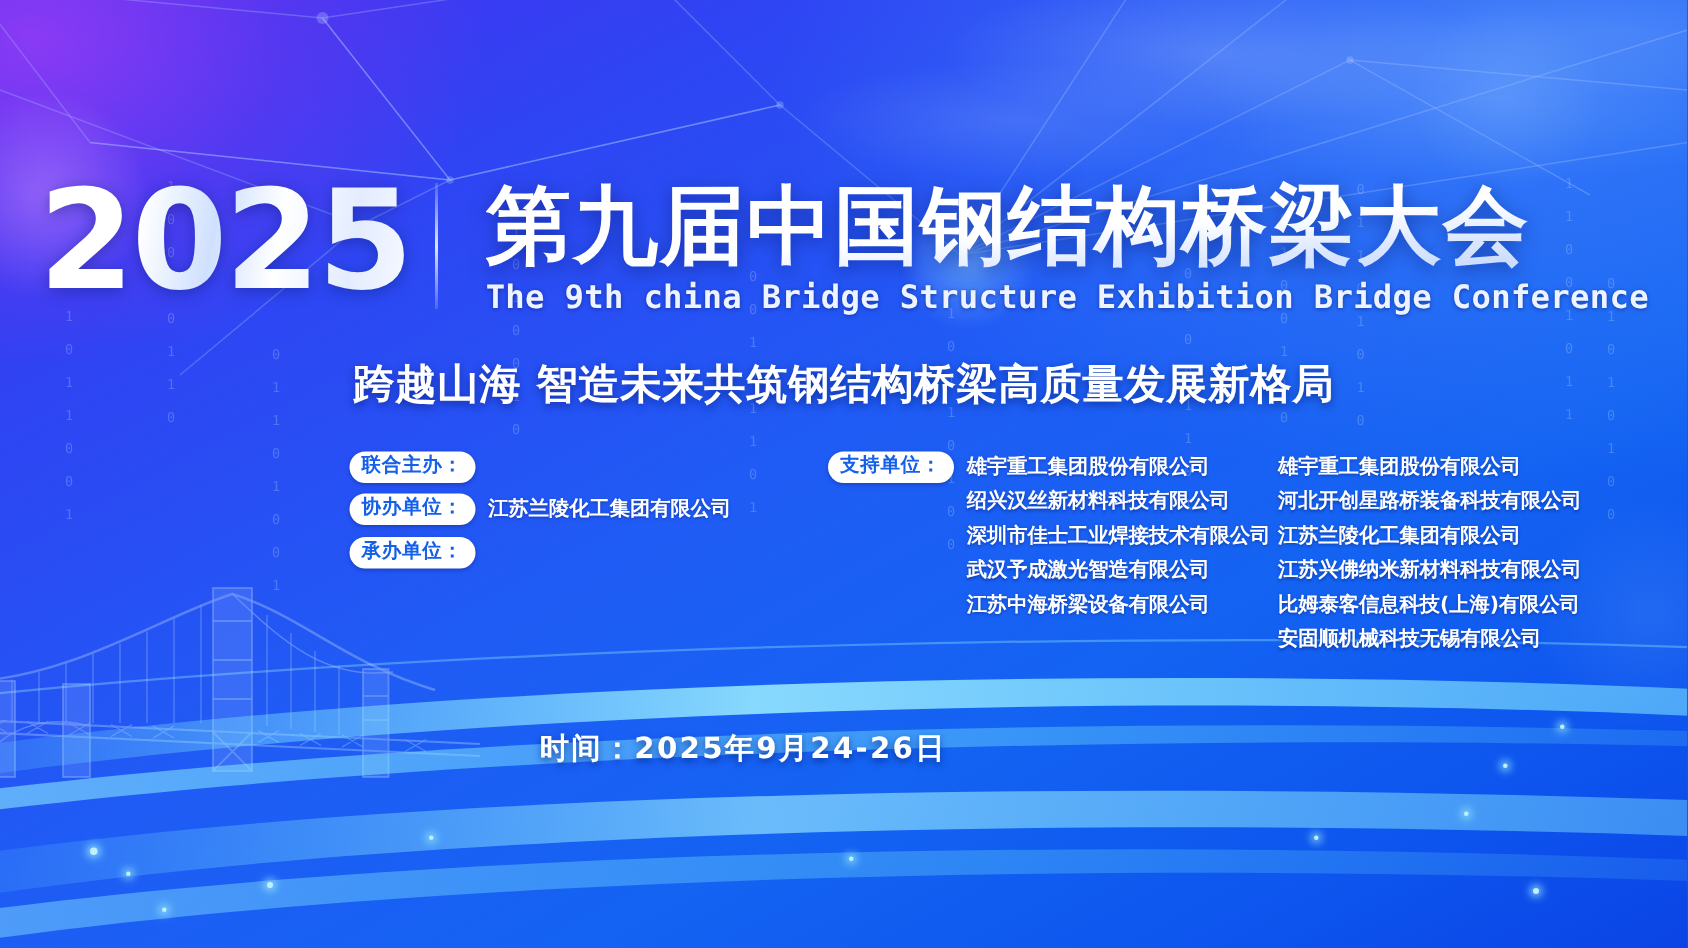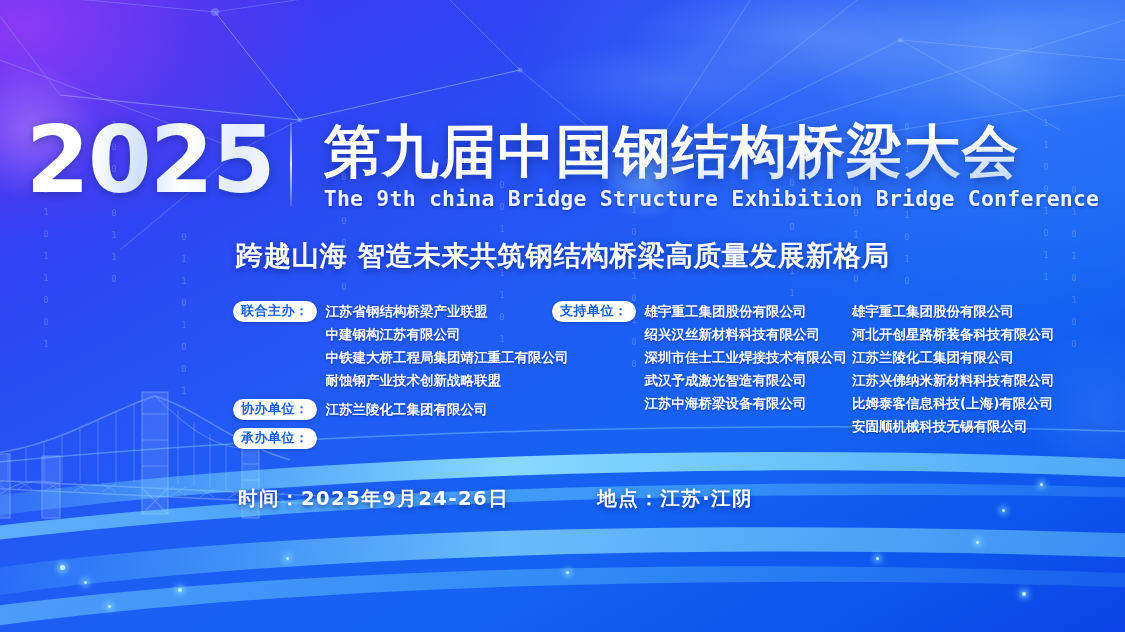--- a/index.html
+++ b/index.html
@@ -288,26 +288,20 @@
       </div>
     </div>
 
     <div class="slogan">跨越山海 智造未来共筑钢结构桥梁高质量发展新格局</div>
 
     <div class="sponsors">
 
       <div class="col col-left">
         <div class="grp">
           <div class="badge">联合主办：</div>
-          <div class="names">
-            <div class="name">江苏省钢结构桥梁产业联盟</div>
-            <div class="name">中建钢构江苏有限公司</div>
-            <div class="name">中铁建大桥工程局集团靖江重工有限公司</div>
-            <div class="name">耐蚀钢产业技术创新战略联盟</div>
-          </div>
         </div>
         <div class="grp">
           <div class="badge">协办单位：</div>
           <div class="names">
             <div class="name">江苏兰陵化工集团有限公司</div>
           </div>
         </div>
         <div class="grp">
           <div class="badge">承办单位：</div>
         </div>
@@ -334,17 +328,16 @@
           <div class="name">江苏兴佛纳米新材料科技有限公司</div>
           <div class="name">比姆泰客信息科技(上海)有限公司</div>
           <div class="name">安固顺机械科技无锡有限公司</div>
         </div>
       </div>
 
     </div>
 
     <div class="footer">
       <div class="finfo">时间：2025年9月24-26日</div>
-      <div class="finfo">地点：江苏·江阴</div>
     </div>
 
   </div>
 </div>
 
 </body></html>

